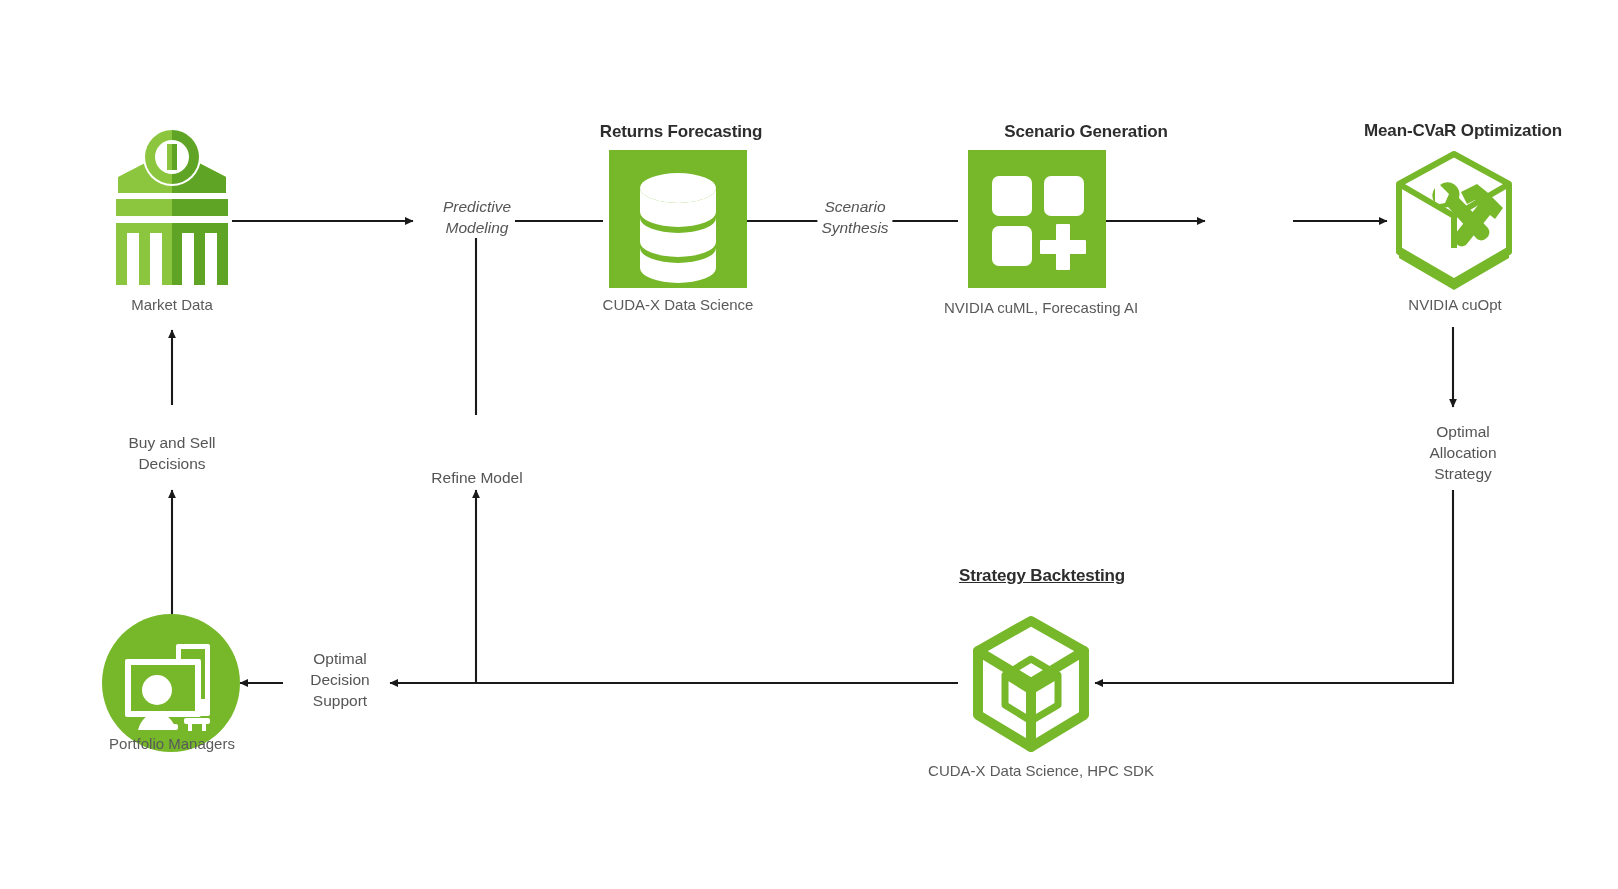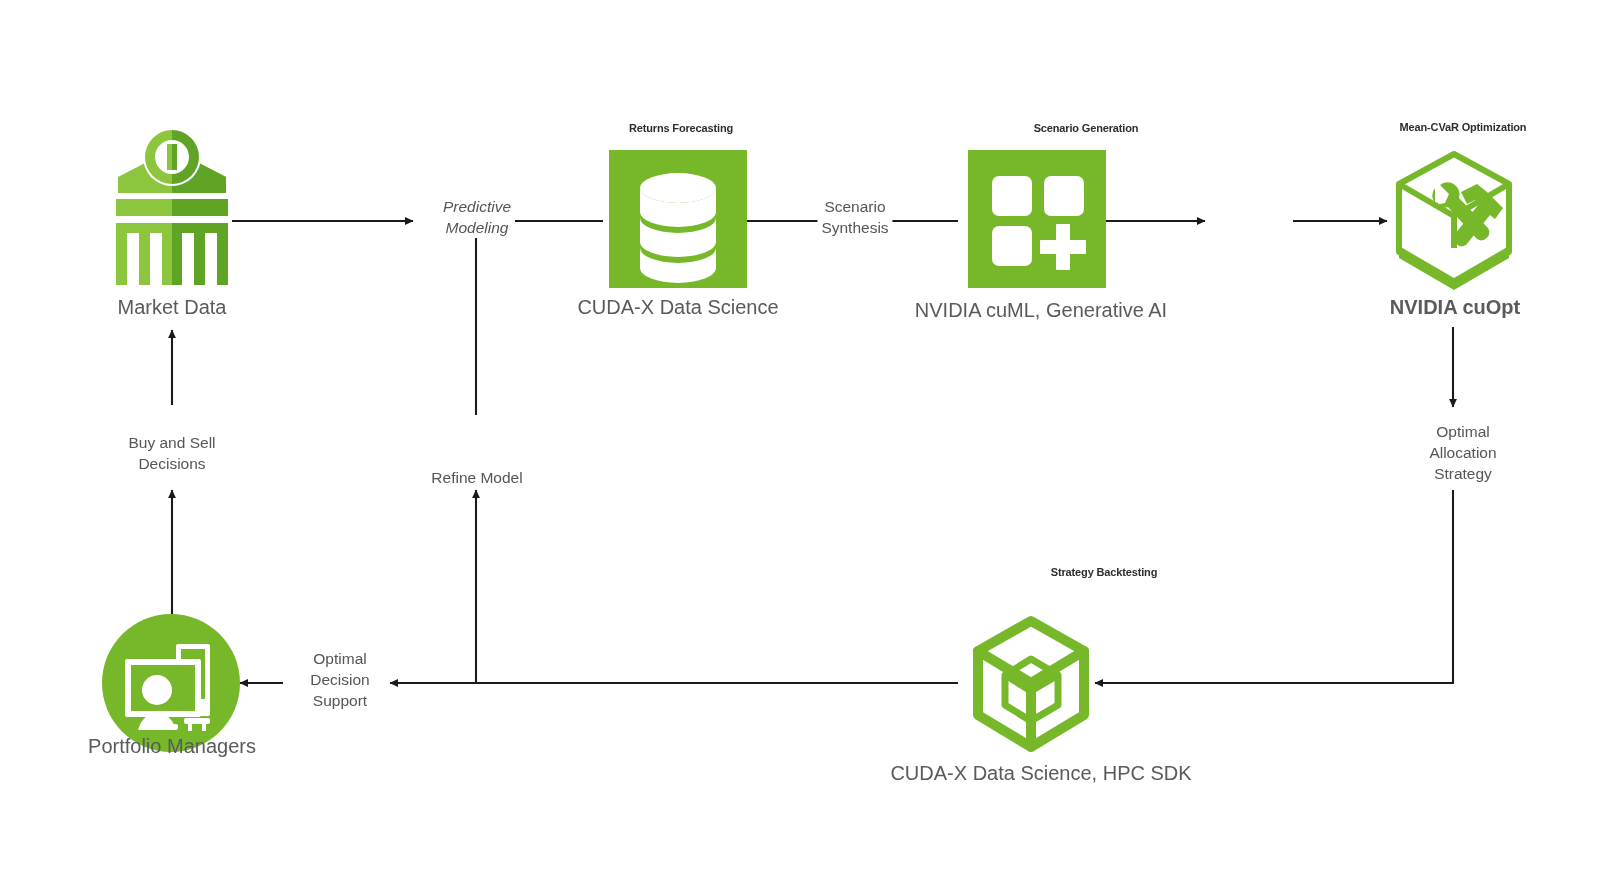--- a/index.html
+++ b/index.html
@@ -16,31 +16,31 @@
   #canvas {
     position: relative;
     width: 1618px;
     height: 889px;
     background: #ffffff;
   }
 
   
   .node-title {
     position: absolute;
-    font-size: 11px;
+    font-size: 17px;
     font-weight: bold;
     color: #2d2d2d;
     letter-spacing: -0.15px;
     text-align: center;
     white-space: nowrap;
     transform: translateX(-50%);
   }
   .node-caption {
     position: absolute;
-    font-size: 20px;
+    font-size: 15px;
     font-weight: normal;
     color: #5a5a5a;
     text-align: center;
     white-space: nowrap;
     transform: translateX(-50%);
   }
   .edge-label {
     position: absolute;
     font-size: 15.5px;
     color: #555555;
@@ -173,44 +173,44 @@
     <svg width="138" height="138" viewBox="0 0 138 138">
       <g fill="#ffffff">
         <rect x="24" y="26" width="40" height="40" rx="7"></rect>
         <rect x="76" y="26" width="40" height="40" rx="7"></rect>
         <rect x="24" y="76" width="40" height="40" rx="7"></rect>
         <rect x="88" y="74" width="14" height="46" rx="1"></rect>
         <rect x="72" y="90" width="46" height="14" rx="1"></rect>
       </g>
     </svg>
   </div>
-  <div class="node-caption" style="left:1041px; top:299px;">NVIDIA cuML, Generative AI</div>
+  <div class="node-caption" style="left:1041px; top:299px;">NVIDIA cuML, Forecasting AI</div>
 
   <div class="node-title" style="left:1463px; top:121px;">Mean-CVaR Optimization</div>
   <div class="icon-plain" style="left:1391px; top:148px; width:126px; height:146px;">
     <svg width="126" height="146" viewBox="0 0 126 146">
 
       <g fill="none" stroke="#76b82a" stroke-width="6" stroke-linejoin="round">
         <path d="M63,6 L118,36 L118,104 L63,138 L8,104 L8,36 z"></path>
         <path d="M8,36 L63,68 L118,36"></path>
         <path d="M63,68 L63,100"></path>
       </g>
 
       <path d="M8,98 L63,130 L118,98 L118,110 L63,142 L8,110 z" fill="#76b82a"></path>
 
       <g fill="#76b82a">
         <path d="M44,40 a12,12 0 0,0 13,19 L86,91 a8,8 0 0,0 11,-11 L68,50 a12,12 0 0,0 -19,-13 l9,9 -4,9 -10,2 z"></path>
 
         <path d="M86,36 L70,44 L76,56 L84,52 L88,56 L64,86 a8,8 0 0,0 11,11 L99,67 L104,71 L112,60 L96,44 z"></path>
       </g>
     </svg>
   </div>
-  <div class="node-caption" style="left:1455px; top:296px;font-weight:bold;">NVIDIA cuOpt</div>
-
-  <div class="node-title" style="left:1104px; top:566px;">Strategy Backtesting</div>
+  <div class="node-caption" style="left:1455px; top:296px;">NVIDIA cuOpt</div>
+
+  <div class="node-title" style="left:1042px; top:566px;text-decoration:underline;">Strategy Backtesting</div>
   <div class="icon-plain" style="left:968px; top:613px; width:126px; height:142px;">
     <svg width="126" height="142" viewBox="0 0 126 142">
       <g fill="none" stroke="#76b82a" stroke-width="10" stroke-linejoin="round" stroke-linecap="round">
         <path d="M63,8 L116,38 L116,102 L63,134 L10,102 L10,38 z"></path>
         <path d="M10,38 L63,70 L116,38"></path>
         <path d="M63,70 L63,134"></path>
       </g>
       <g fill="none" stroke="#76b82a" stroke-width="7" stroke-linejoin="round">
         <path d="M63,46 L90,62 L90,92 L63,108 L37,92 L37,62 z"></path>
         <path d="M37,62 L63,78 L90,62"></path>
@@ -243,21 +243,21 @@
       </g>
     </svg>
   </div>
   <div class="node-caption" style="left:172px; top:735px;">Portfolio Managers</div>
 
   <div class="edge-label boxed" style="left:477px; top:196px;font-style:italic;">
     <div>Predictive</div>
     <div>Modeling</div>
   </div>
 
-  <div class="edge-label boxed" style="left:855px; top:196px;">
+  <div class="edge-label boxed" style="left:855px; top:196px;font-style:italic;">
     <div>Scenario</div>
     <div>Synthesis</div>
   </div>
 
 
   <div class="edge-label boxed" style="left:1463px; top:421px;">
     <div>Optimal</div>
     <div>Allocation</div>
     <div>Strategy</div>
   </div>

